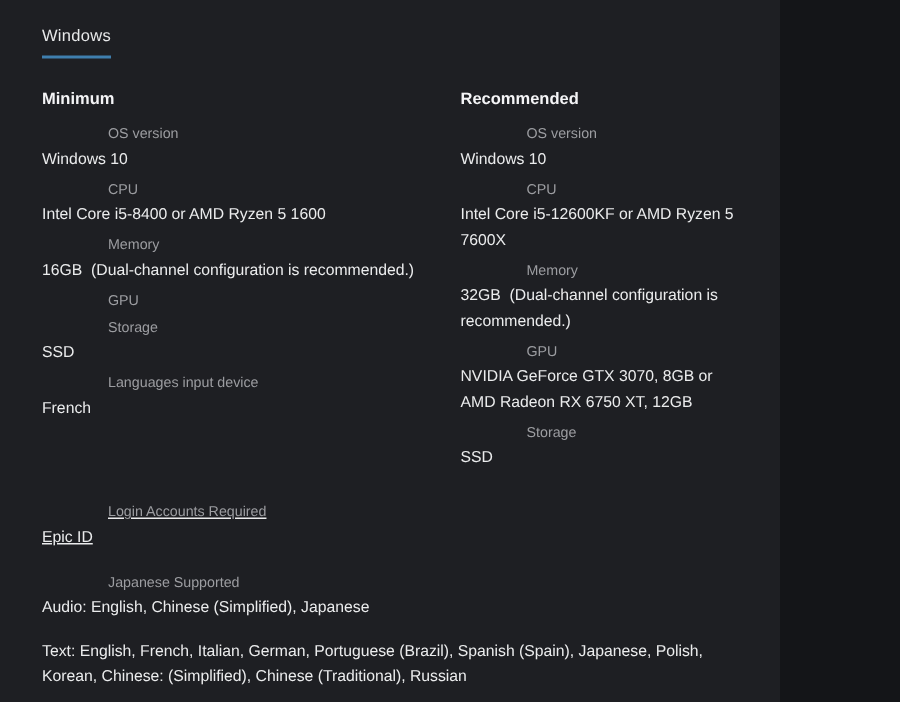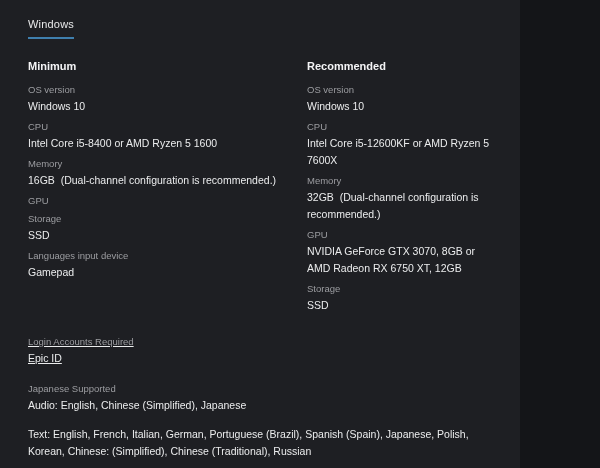--- a/index.html
+++ b/index.html
@@ -35,20 +35,21 @@
     font-size: 11px;
     font-weight: 700;
     margin: 0 0 12px 0;
   }
   .spec { margin-bottom: 6px; }
   .spec-label {
     color: #9c9da1;
     font-size: 9.5px;
     line-height: 12px;
     margin-bottom: 2px;
+    margin-left: 44px;
   }
   .spec-value {
     color: #ebeced;
     font-size: 10.5px;
     line-height: 17px;
     white-space: pre-wrap;
     max-width: 285px;
   }
   .login-group { margin-top: 16px; text-decoration: underline; }
   .languages-group { margin-top: 16px; }
@@ -94,21 +95,21 @@
       </div>
       <div class="spec">
         <div class="spec-label">GPU</div>
       </div>
       <div class="spec">
         <div class="spec-label">Storage</div>
         <div class="spec-value">SSD</div>
       </div>
       <div class="spec">
         <div class="spec-label">Languages input device</div>
-        <div class="spec-value">Gamepad</div>
+        <div class="spec-value">French</div>
       </div>
     </div>
 
     <div class="col">
       <h3 class="col-title">Recommended</h3>
 
       <div class="spec">
         <div class="spec-label">OS version</div>
         <div class="spec-value">Windows 10</div>
       </div>

